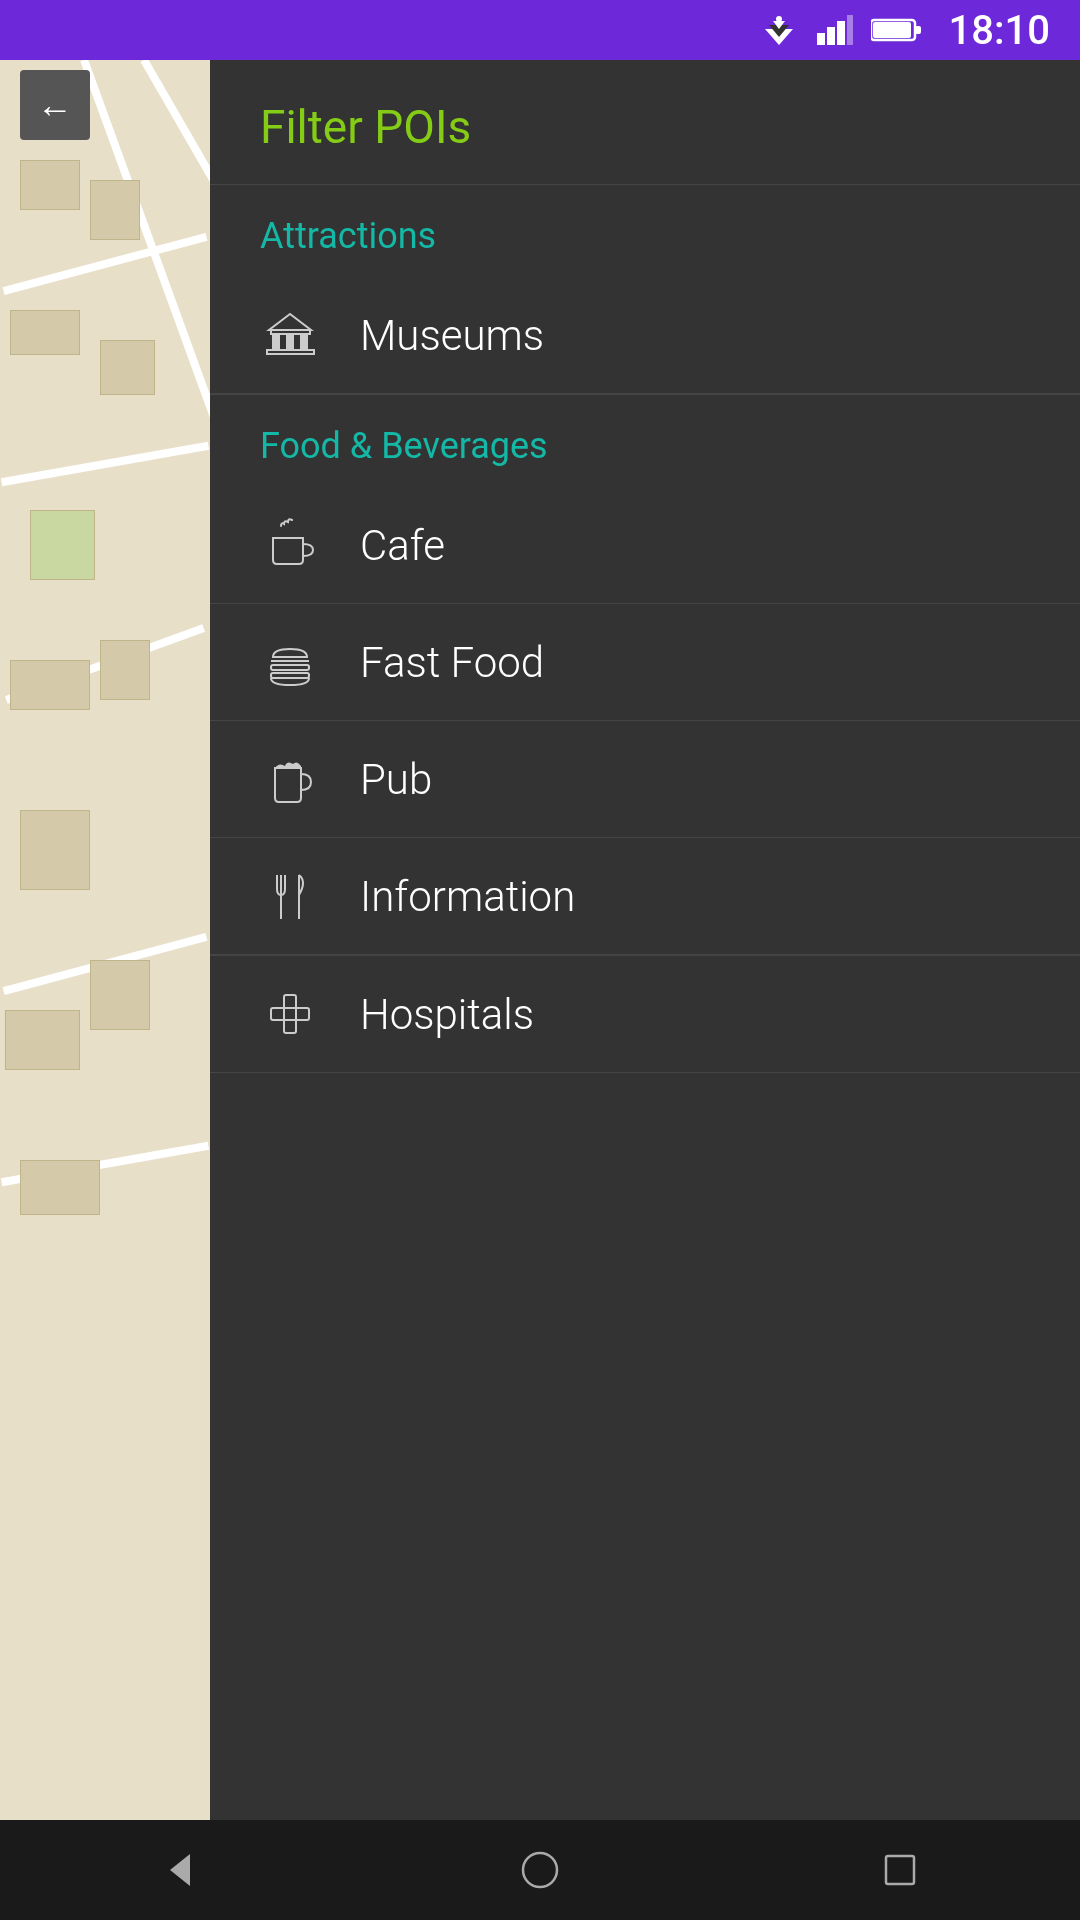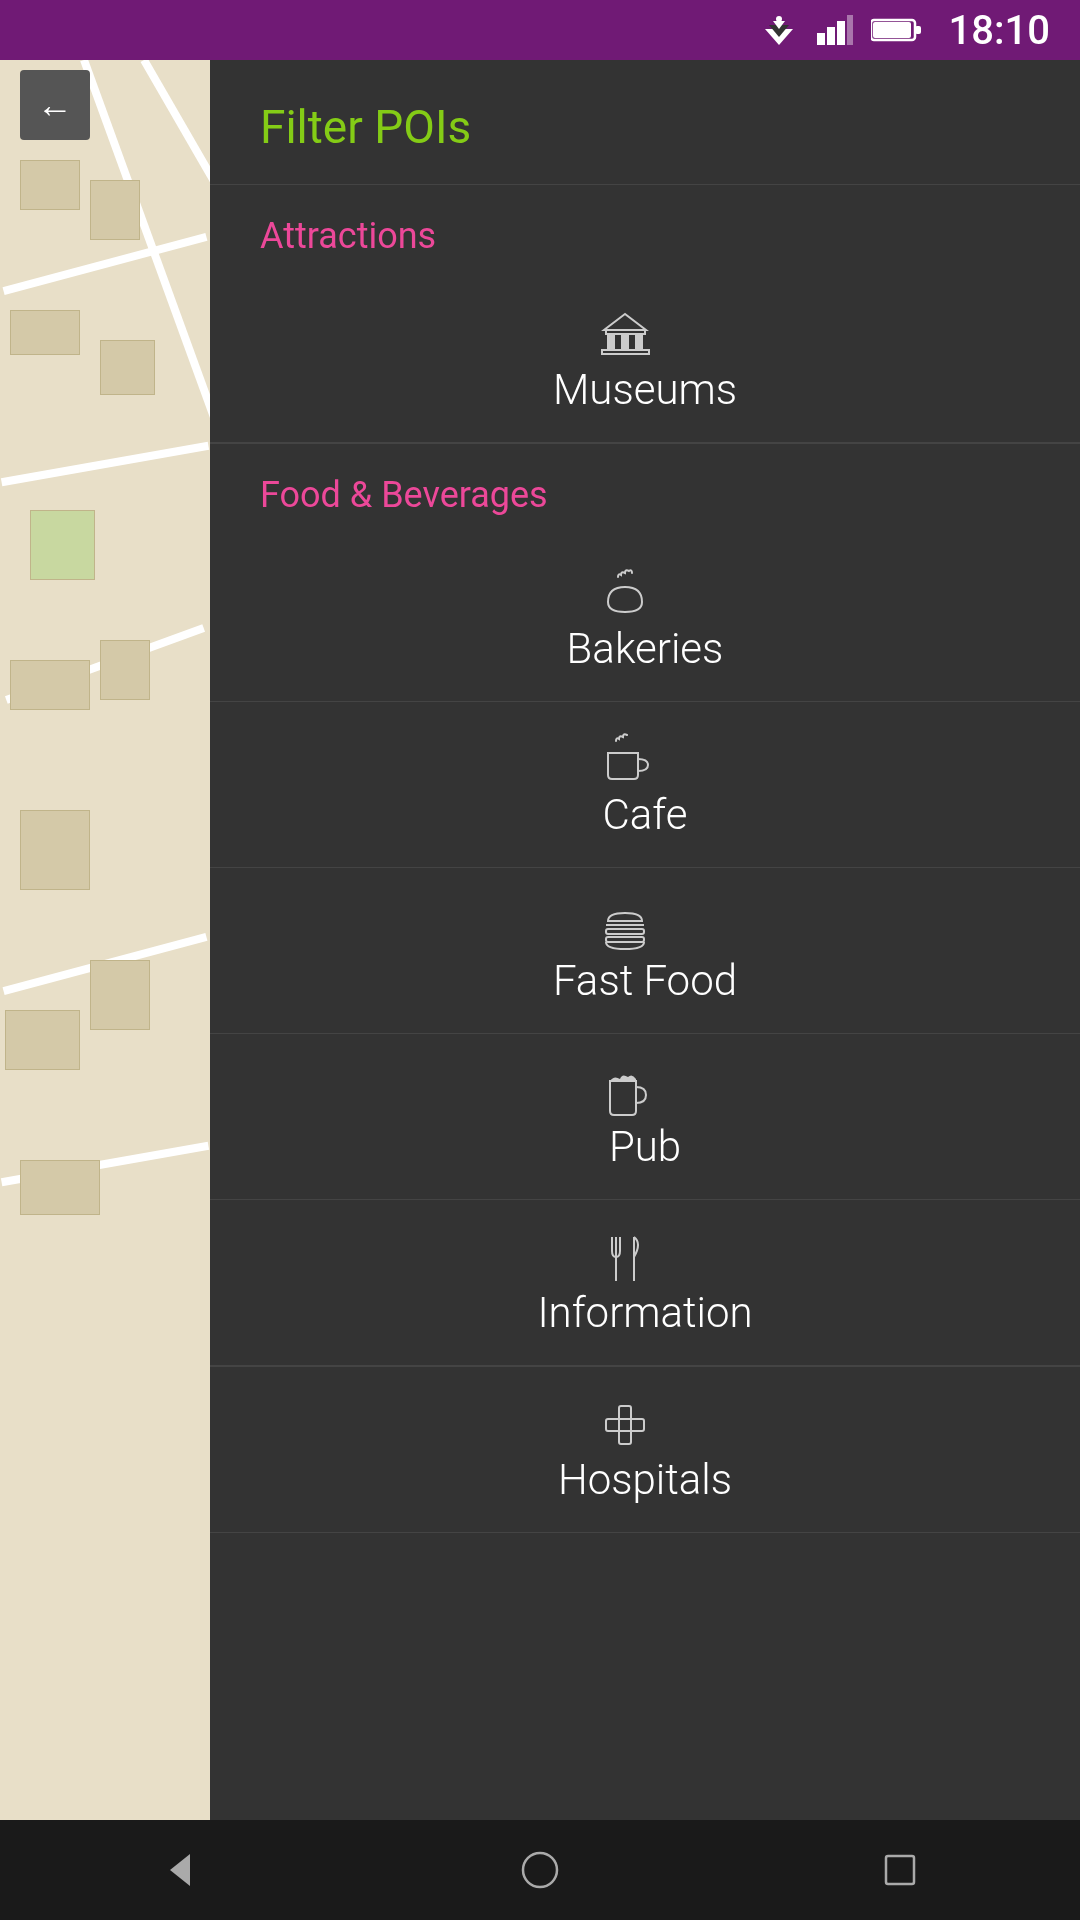--- a/index.html
+++ b/index.html
@@ -11,21 +11,21 @@
       background: #000;
       overflow: hidden;
       position: relative;
     }
 
     
     .status-bar {
       position: absolute;
       top: 0; left: 0; right: 0;
       height: 60px;
-      background: #701a75;
+      background: #6d28d9;
       display: flex;
       align-items: center;
       justify-content: flex-end;
       padding: 0 30px;
       gap: 18px;
       z-index: 100;
     }
     .status-icons {
       display: flex;
       align-items: center;
@@ -104,34 +104,33 @@
     }
     .panel-title {
       color: #84cc16;
       font-size: 46px;
       font-weight: 400;
     }
 
     
     .section-header {
       padding: 30px 50px 20px 50px;
-      color: #ec4899;
+      color: #14b8a6;
       font-size: 36px;
       font-weight: 400;
       border-bottom: none;
     }
 
     
     .menu-item {
       display: flex;
       align-items: center;
       padding: 28px 50px;
       border-bottom: 1px solid #444;
       cursor: pointer;
-      flex-direction: column;
     }
     .menu-icon {
       width: 60px;
       height: 60px;
       display: flex;
       align-items: center;
       justify-content: center;
       margin-right: 40px;
       flex-shrink: 0;
     }
@@ -251,30 +250,20 @@
         <rect x="38" y="26" width="6" height="16" fill="#ccc"></rect>
       </svg>
     </div>
     <span class="menu-label">Museums</span>
   </div>
 
   <div class="section-divider"></div>
 
   <div class="section-header">Food &amp; Beverages</div>
 
-  <div class="menu-item">
-    <div class="menu-icon">
-      <svg width="55" height="55" viewBox="0 0 55 55" stroke="#ccc" stroke-width="2" fill="none">
-
-        <path d="M10,35 Q10,20 27,20 Q44,20 44,35 Q44,45 27,45 Q10,45 10,35 Z"></path>
-        <path d="M20,10 Q20,6 23,8 Q23,4 27,6 Q27,2 31,4 Q34,2 34,6" stroke="#ccc" stroke-width="2" fill="none" stroke-linecap="round"></path>
-      </svg>
-    </div>
-    <span class="menu-label">Bakeries</span>
-  </div>
 
   <div class="menu-item">
     <div class="menu-icon">
       <svg width="55" height="55" viewBox="0 0 55 55" stroke="#ccc" stroke-width="2" fill="none">
 
         <path d="M18,8 Q18,4 21,6 Q21,2 25,4 Q25,0 29,2" stroke="#ccc" stroke-width="2" fill="none" stroke-linecap="round"></path>
         <path d="M10,20 L10,42 Q10,46 14,46 L36,46 Q40,46 40,42 L40,20 Z"></path>
         <path d="M40,26 Q50,26 50,32 Q50,38 40,38"></path>
       </svg>
     </div>

